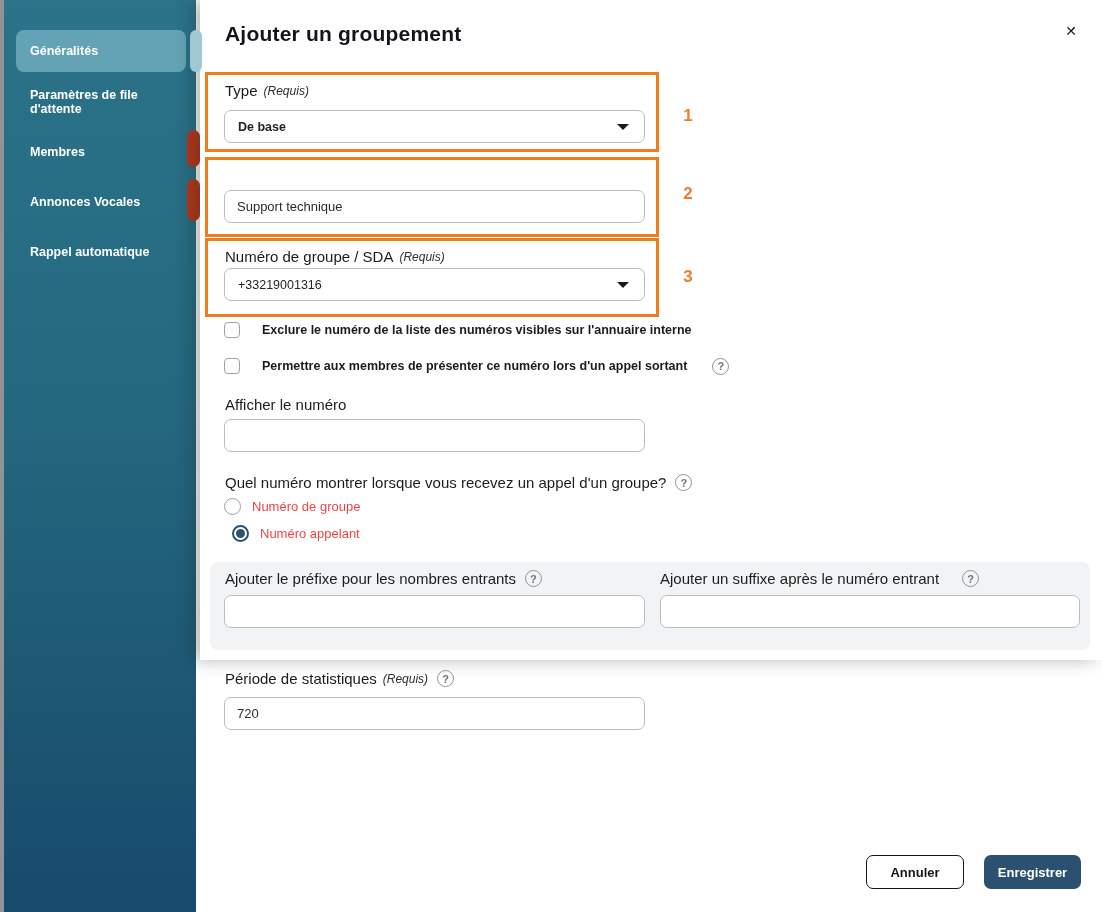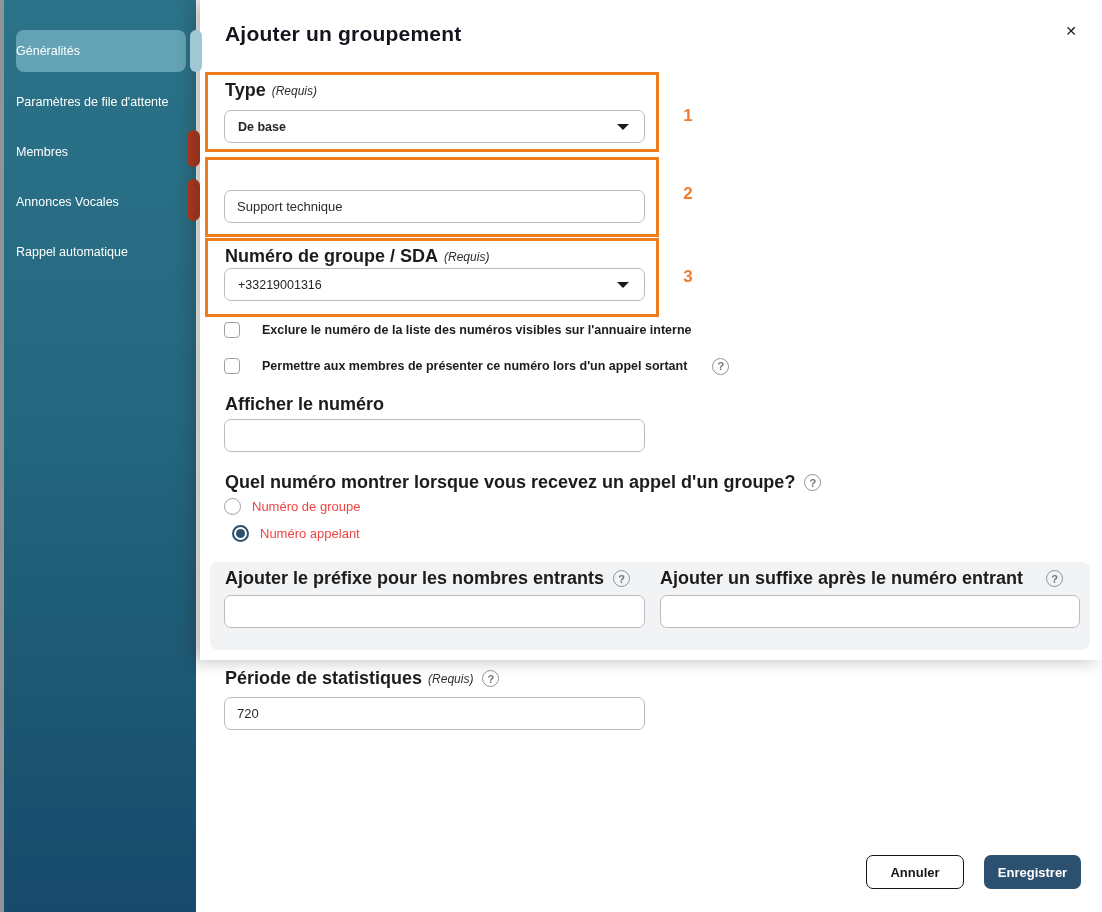--- a/index.html
+++ b/index.html
@@ -10,22 +10,22 @@
   }
   
   .left-strip { position:absolute; left:0; top:0; width:4px; height:100%; background:#8E9498; z-index:0; }
   .sidebar {
     position:absolute; left:4px; top:0; width:192px; height:100%;
     background:linear-gradient(180deg,#2B7389 0%, #24687F 45%, #174A6B 100%);
     z-index:0;
   }
   .nav-item {
     position:absolute; left:12px; width:170px; height:42px;
-    display:flex; align-items:center; 
-    color:#fff; font-size:12.5px; font-weight:normal; cursor:pointer;
+    display:flex; align-items:center; padding-left:14px;
+    color:#fff; font-size:12.5px; font-weight:bold; cursor:pointer;
     border-radius:8px;
   }
   .nav-item.selected { background:#64A3B5; }
   .ni-0 { top:30px; } .ni-1 { top:81px; } .ni-2 { top:131px; }
   .ni-3 { top:181px; } .ni-4 { top:231px; }
 
   
   .frag { position:absolute; }
   .frag-tab  { left:190px; top:30px;  width:12px; height:42px; background:#9FC8D3; border-radius:8px; z-index:3; }
   .frag-red1 { left:187px; top:130px; width:13px; height:37px; background:#B5371C; border-radius:7px; z-index:1; }
@@ -46,21 +46,21 @@
   
   .annot-box { position:absolute; left:5px; width:454px; border:3px solid #EE7D1C; pointer-events:none; }
   .abox-1 { top:72px;  height:80px; }
   .abox-2 { top:157px; height:80px; }
   .abox-3 { top:238px; height:79px; }
   .annot-num { position:absolute; left:477px; width:22px; text-align:center; color:#EE7D2E; font-weight:bold; font-size:17px; }
   .anum-1 { top:106px; } .anum-2 { top:184px; } .anum-3 { top:267px; }
 
   
   .field-label { position:absolute; left:25px; display:flex; align-items:center; gap:6px; height:17px; white-space:nowrap; }
-  .field-label .lbl { font-size:18px; font-weight:bold; color:#1C1C1C; }
+  .field-label .lbl { font-size:15px; font-weight:normal; color:#1C1C1C; }
   .field-label .req { font-size:12px; font-style:italic; color:#2E2E2E; }
   .fl-type    { top:82px; }
   .fl-nom     { top:161px;margin-top:40px; }
   .fl-numero  { top:248px; }
   .fl-afficher{ top:396px; }
   .fl-question{ top:474px; }
   .fl-periode { top:670px; }
 
   .help {
     width:17px; height:17px; border:1.5px solid #8F9499; border-radius:50%;

